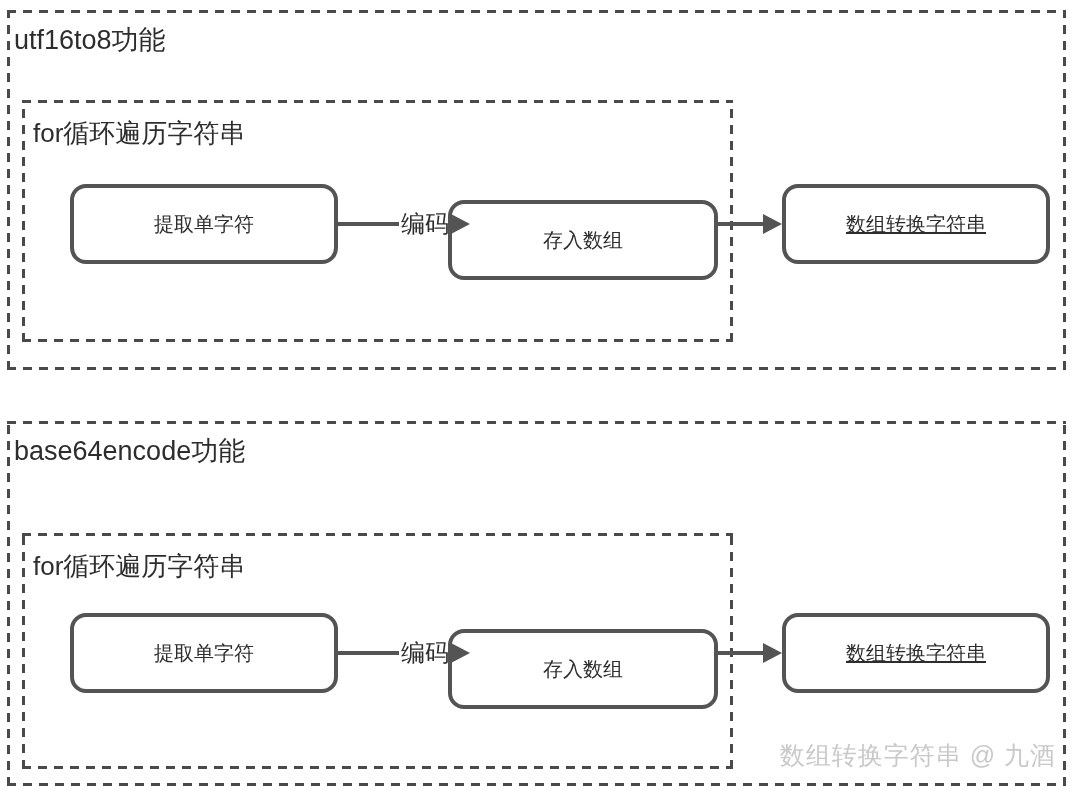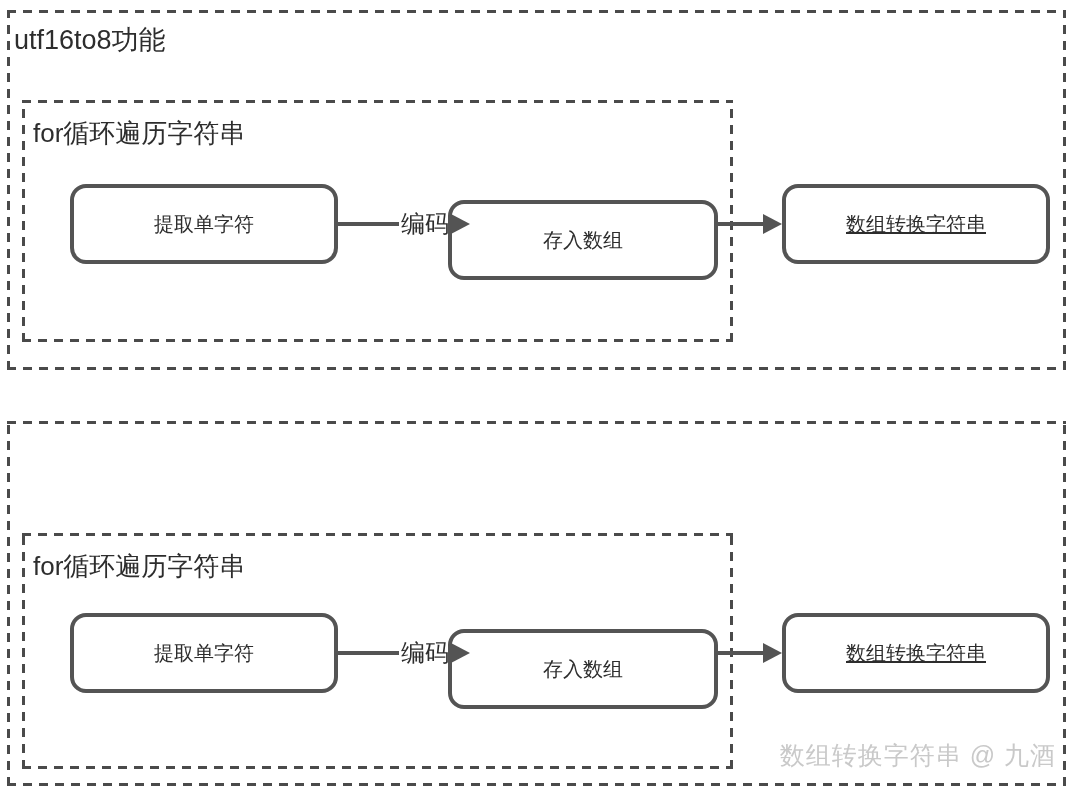--- a/index.html
+++ b/index.html
@@ -135,20 +135,21 @@
       <div class="arrow arrow-2">
         <div class="arrow-seg"></div>
         <div class="arrow-head"></div>
       </div>
       <div class="node node-3">数组转换字符串</div>
     </div>
   </div>
 
   <div class="section s2">
     <div class="dashed-box outer-box">
+      <div class="group-title">base64encode功能</div>
       <div class="dashed-box inner-box">
         <div class="inner-title">for循环遍历字符串</div>
       </div>
       <div class="node node-1">提取单字符</div>
       <div class="arrow arrow-1">
         <div class="arrow-seg"></div>
         <div class="arrow-label">编码</div>
         <div class="arrow-head"></div>
       </div>
       <div class="node node-2">存入数组</div>

